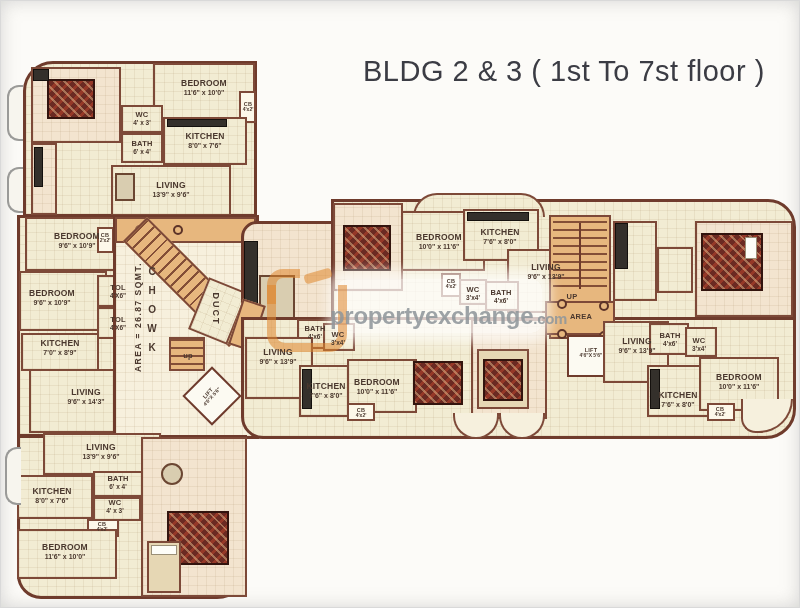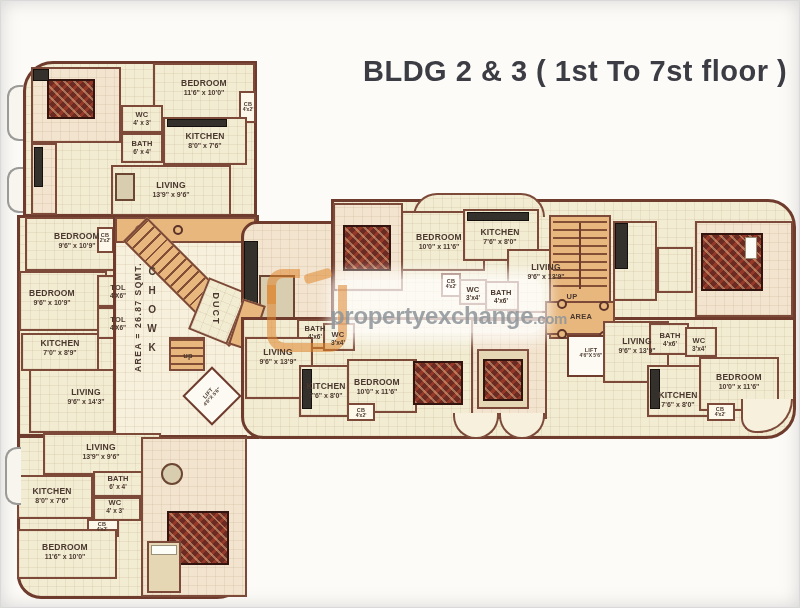--- a/index.html
+++ b/index.html
@@ -1,18 +1,18 @@
 <!DOCTYPE html>
 <html><head>
 <meta charset="utf-8">
 <style>
   html,body{margin:0;padding:0;background:#e9e9e9;font-family:"Liberation Sans",sans-serif;}
   .stage{position:relative;width:800px;height:608px;background:#fcfbf8;overflow:hidden;
          box-shadow:inset 0 0 18px rgba(140,140,140,.35);border:1px solid #d9d9d9;box-sizing:border-box;}
-  .title{position:absolute;left:362px;top:54px;font-size:29px;font-weight:bold;color:#3b3c44;
+  .title{position:absolute;left:362px;top:54px;font-size:29px;font-weight:normal;color:#3b3c44;
          letter-spacing:.5px;white-space:nowrap;}
   
   .room{position:absolute;box-sizing:border-box;background-color:#f2ecd3;border:2px solid #7d4938;
         background-image:repeating-linear-gradient(0deg,rgba(164,136,96,.13) 0 1px,transparent 1px 9px),
                          repeating-linear-gradient(90deg,rgba(164,136,96,.13) 0 1px,transparent 1px 9px);}
   .warm{background-color:#f3e4cf;}
   .chowkbg{background-color:#f7f0dd;}
   .outer{border-width:3px;border-color:#6f3b2c;}
   .nib{position:absolute;box-sizing:border-box;background:#fdf8ea;border:2px solid #7d4938;}
   .circ{position:absolute;box-sizing:border-box;background:#e7b77e;border:2px solid #7d4938;}

